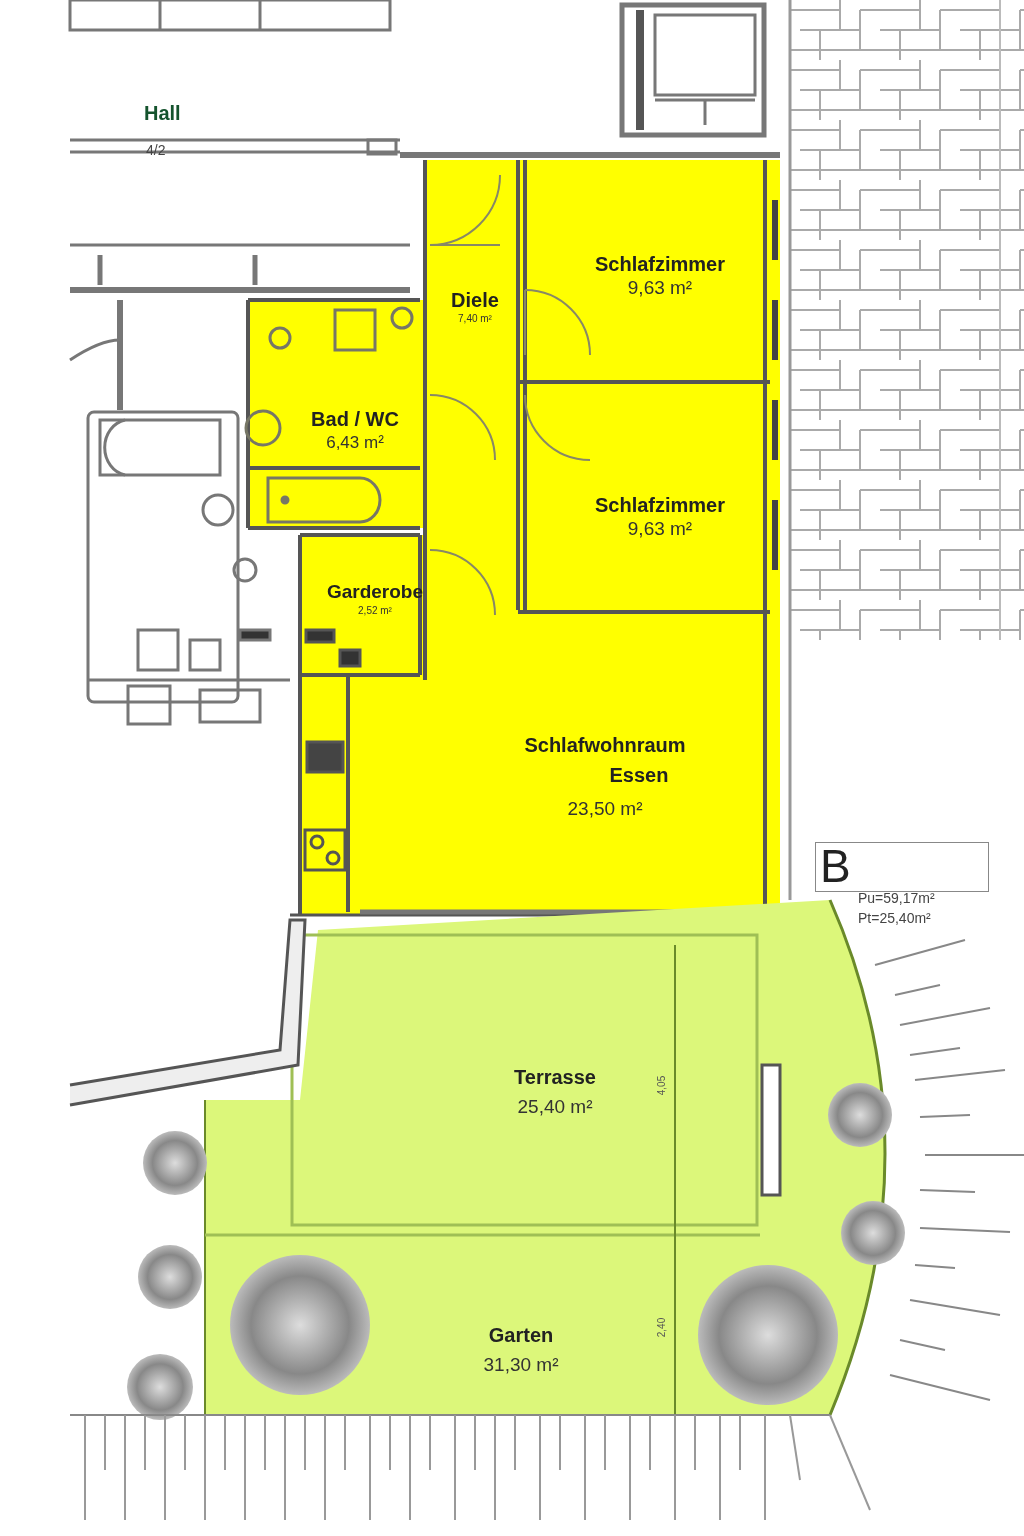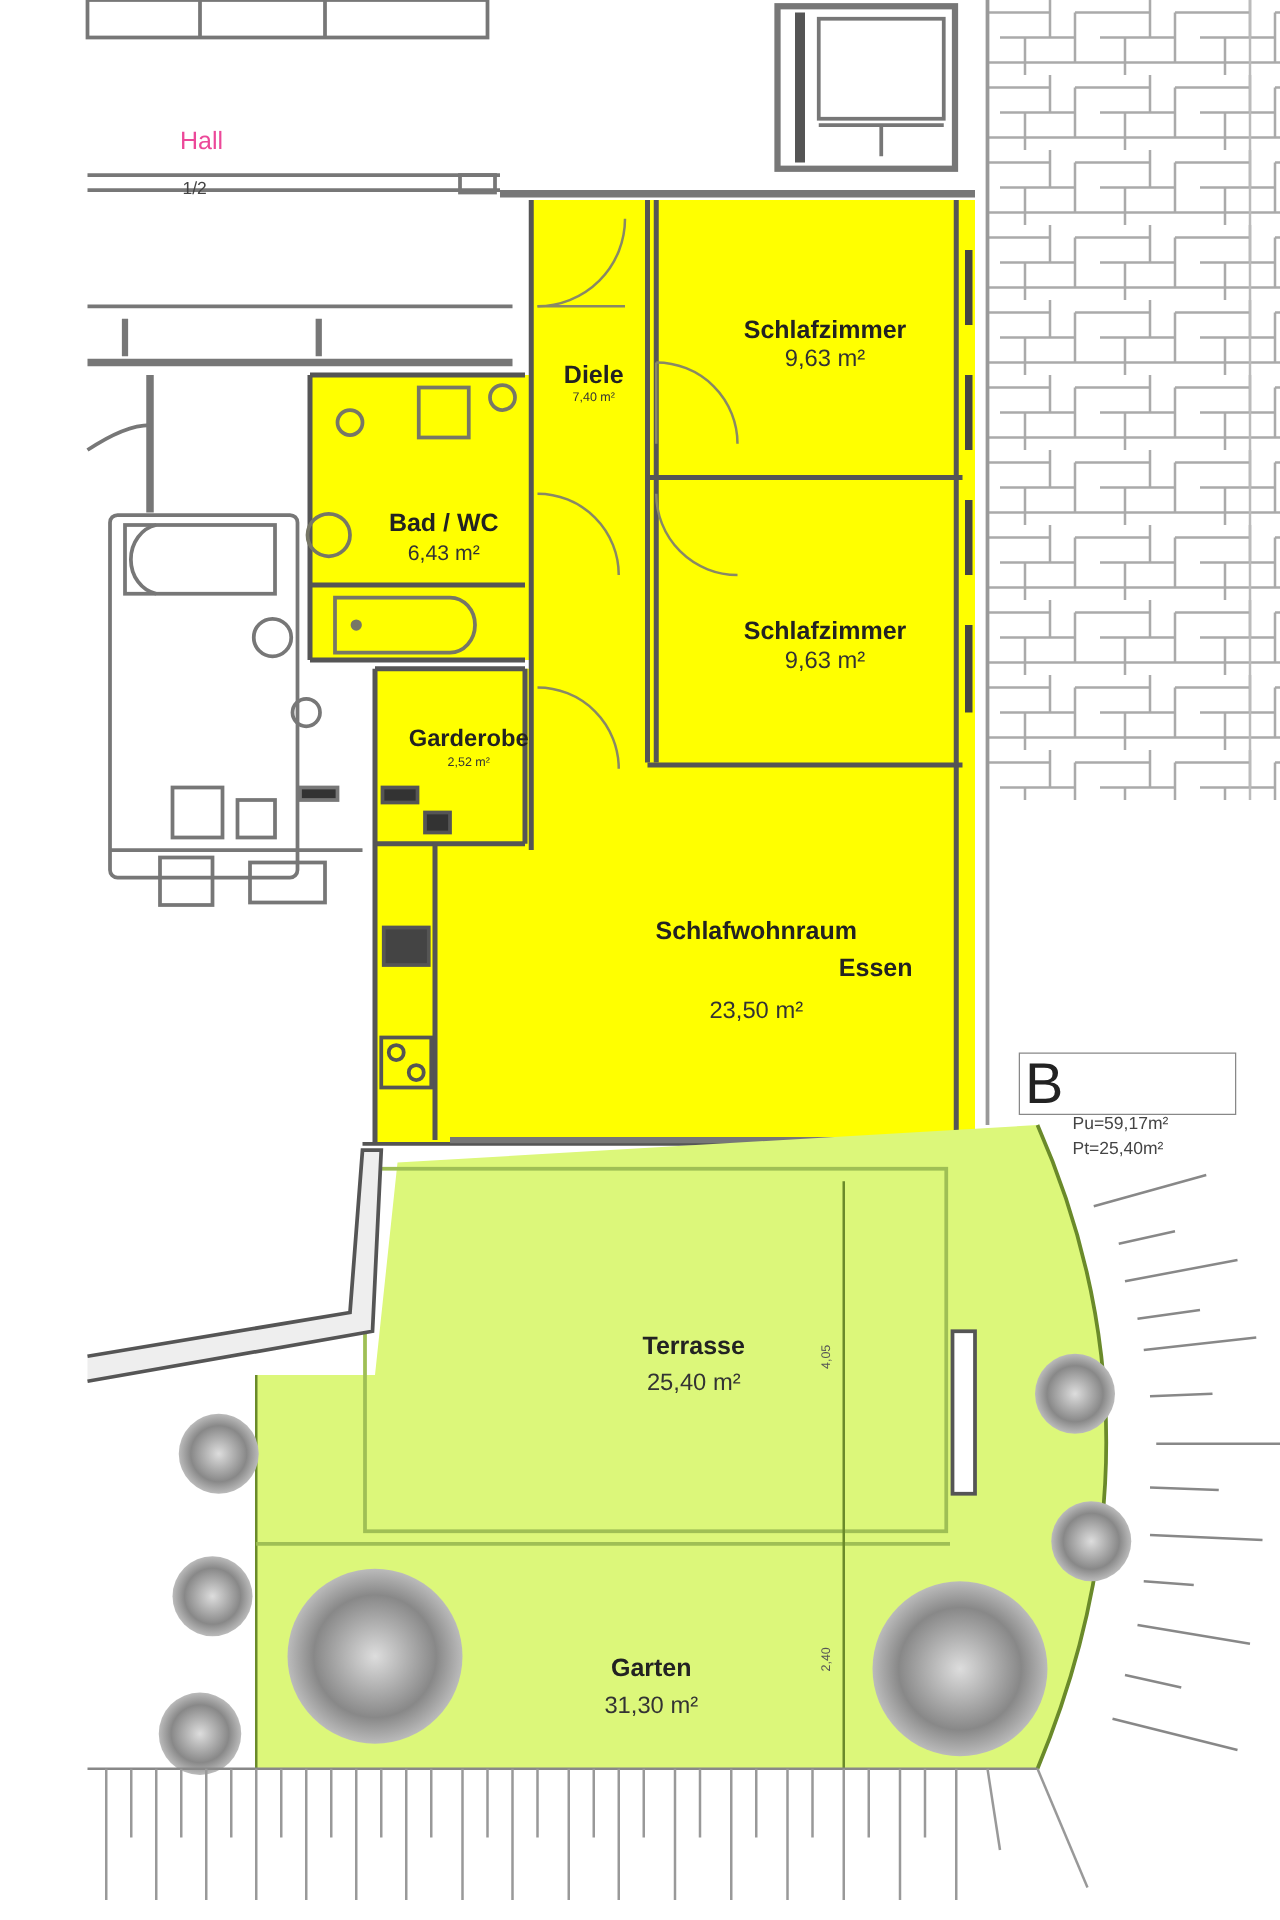--- a/index.html
+++ b/index.html
@@ -2,21 +2,21 @@
 <html><head>
 <meta charset="utf-8">
 <style>
   html, body { margin:0; padding:0; background:#ffffff; }
   body { width:1024px; height:1536px; position:relative; overflow:hidden; font-family:"Liberation Sans", sans-serif; }
   #plan { position:absolute; left:0; top:0; }
   .lbl { position:absolute; text-align:center; color:#222; font-family:"Liberation Sans", sans-serif; white-space:nowrap; }
   .lbl .name { font-weight:bold; font-size:20px; display:block; line-height:24px; }
   .lbl .area { font-size:19px; display:block; line-height:24px; color:#333; }
   .lbl .area.small { font-size:10px; line-height:14px; }
-  .hall { position:absolute; left:144px; top:102px; font-weight:normal; font-size:20px; color:#ec4899; }
+  .hall { position:absolute; left:144px; top:102px; font-weight:bold; font-size:20px; color:#14532d; }
   .hall-sub { position:absolute; left:146px; top:142px; font-size:14px; color:#444; }
   .badge { position:absolute; left:815px; top:842px; width:172px; height:48px; border:1px solid #888; background:#fff; }
   .badge .letter { position:absolute; left:4px; top:-2px; font-size:46px; line-height:50px; color:#222; }
   .badge .l1, .badge .l2 { position:absolute; left:42px; font-size:14px; color:#444;margin-top:43px; }
   .badge .l1 { top:4px; } .badge .l2 { top:24px;text-align:right; }
   .dim { position:absolute; font-size:10px; color:#555; transform:rotate(-90deg); transform-origin:center; }
 </style>
 </head>
 <body>
 
@@ -205,21 +205,21 @@
       <line x1="695" y1="1415" x2="695" y2="1470"></line>
     <line x1="720" y1="1415" x2="720" y2="1520"></line>
       <line x1="740" y1="1415" x2="740" y2="1470"></line>
     <line x1="765" y1="1415" x2="765" y2="1520"></line>
       <line x1="790" y1="1415" x2="800" y2="1480"></line>
     <line x1="830" y1="1415" x2="870" y2="1510"></line>
   </g>
 </svg>
 
 <div class="hall">Hall</div>
-<div class="hall-sub">1/2</div>
+<div class="hall-sub">4/2</div>
 
 <div class="lbl" style="left:440px;top:288px;width:70px;">
   <span class="name">Diele</span>
   <span class="area small">7,40 m²</span>
 </div>
 
 <div class="lbl" style="left:560px;top:252px;width:200px;">
   <span class="name">Schlafzimmer</span>
   <span class="area">9,63 m²</span>
 </div>
@@ -234,21 +234,21 @@
   <span class="area" style="font-size:17px;">6,43 m²</span>
 </div>
 
 <div class="lbl" style="left:305px;top:580px;width:140px;">
   <span class="name" style="font-size:19px;">Garderobe</span>
   <span class="area small">2,52 m²</span>
 </div>
 
 <div class="lbl" style="left:480px;top:733px;width:250px;">
   <span class="name">Schlafwohnraum</span>
-  <span class="name" style="text-align:right;padding-left:68px;margin-top:6px;">Essen</span>
+  <span class="name" style="text-align:center;padding-left:68px;margin-top:6px;">Essen</span>
   <span class="area" style="margin-top:10px;">23,50 m²</span>
 </div>
 
 <div class="lbl" style="left:470px;top:1065px;width:170px;">
   <span class="name">Terrasse</span>
   <span class="area" style="margin-top:6px;">25,40 m²</span>
 </div>
 
 <div class="lbl" style="left:436px;top:1323px;width:170px;">
   <span class="name">Garten</span>

